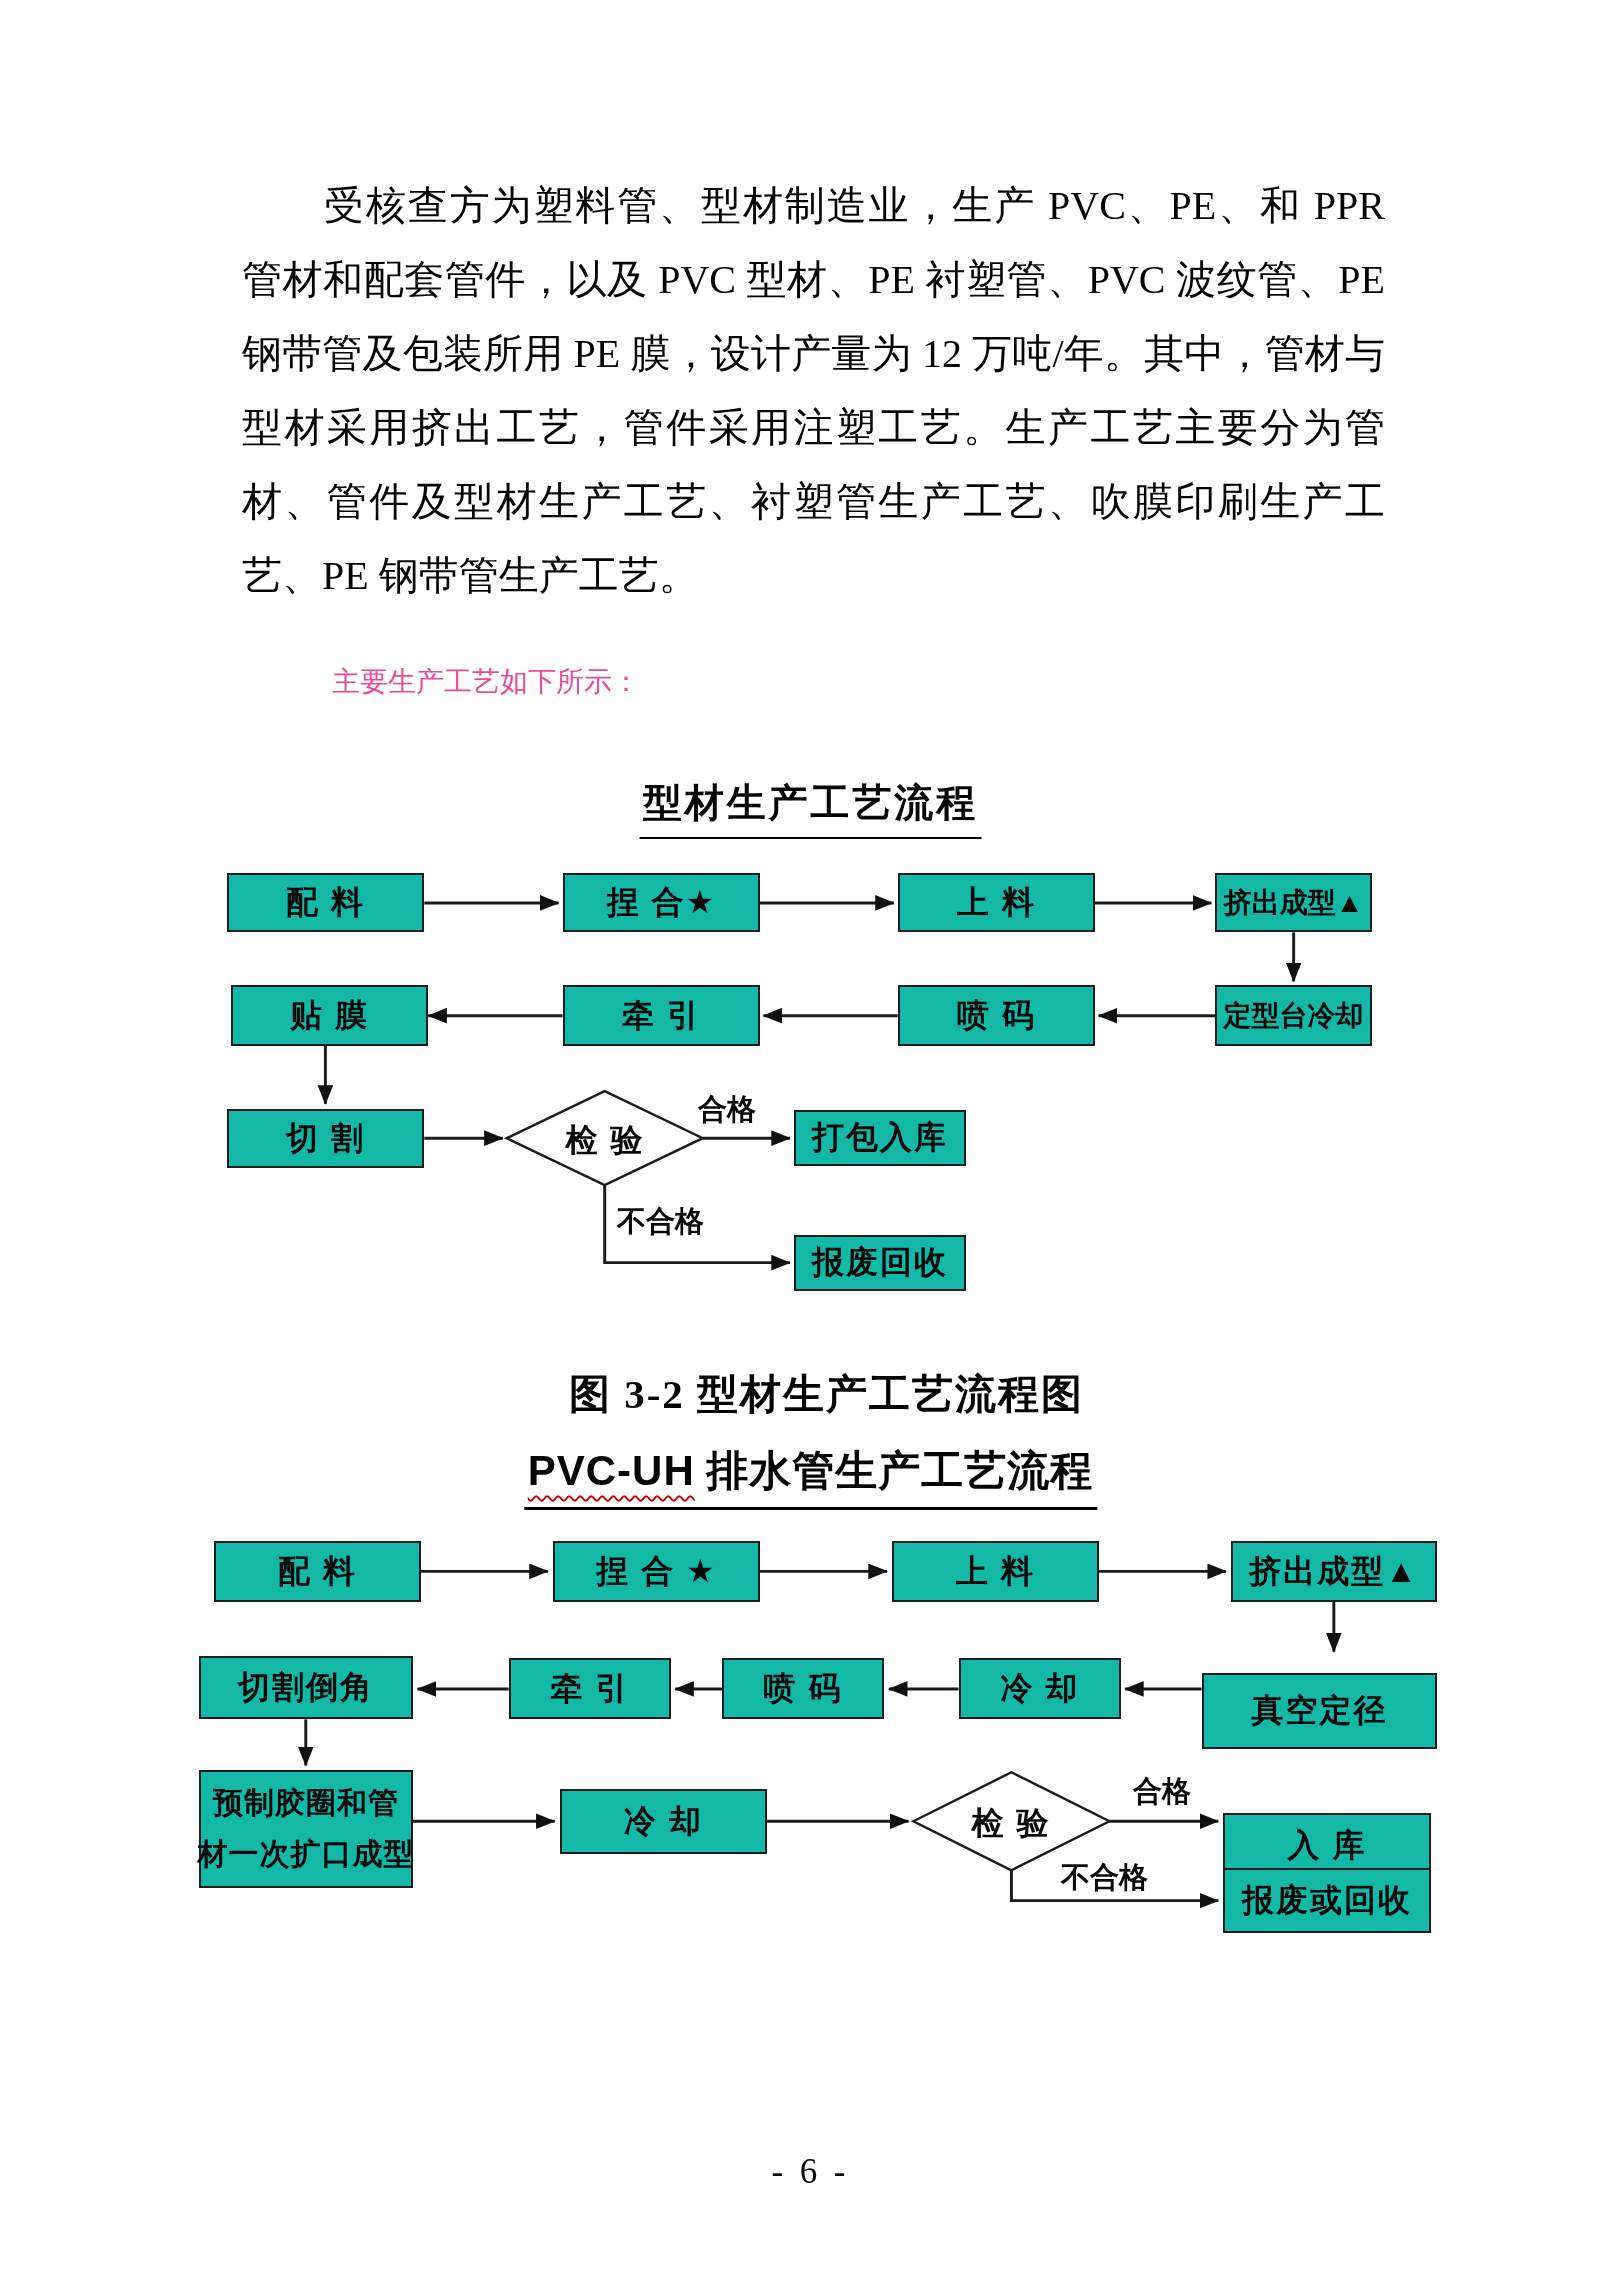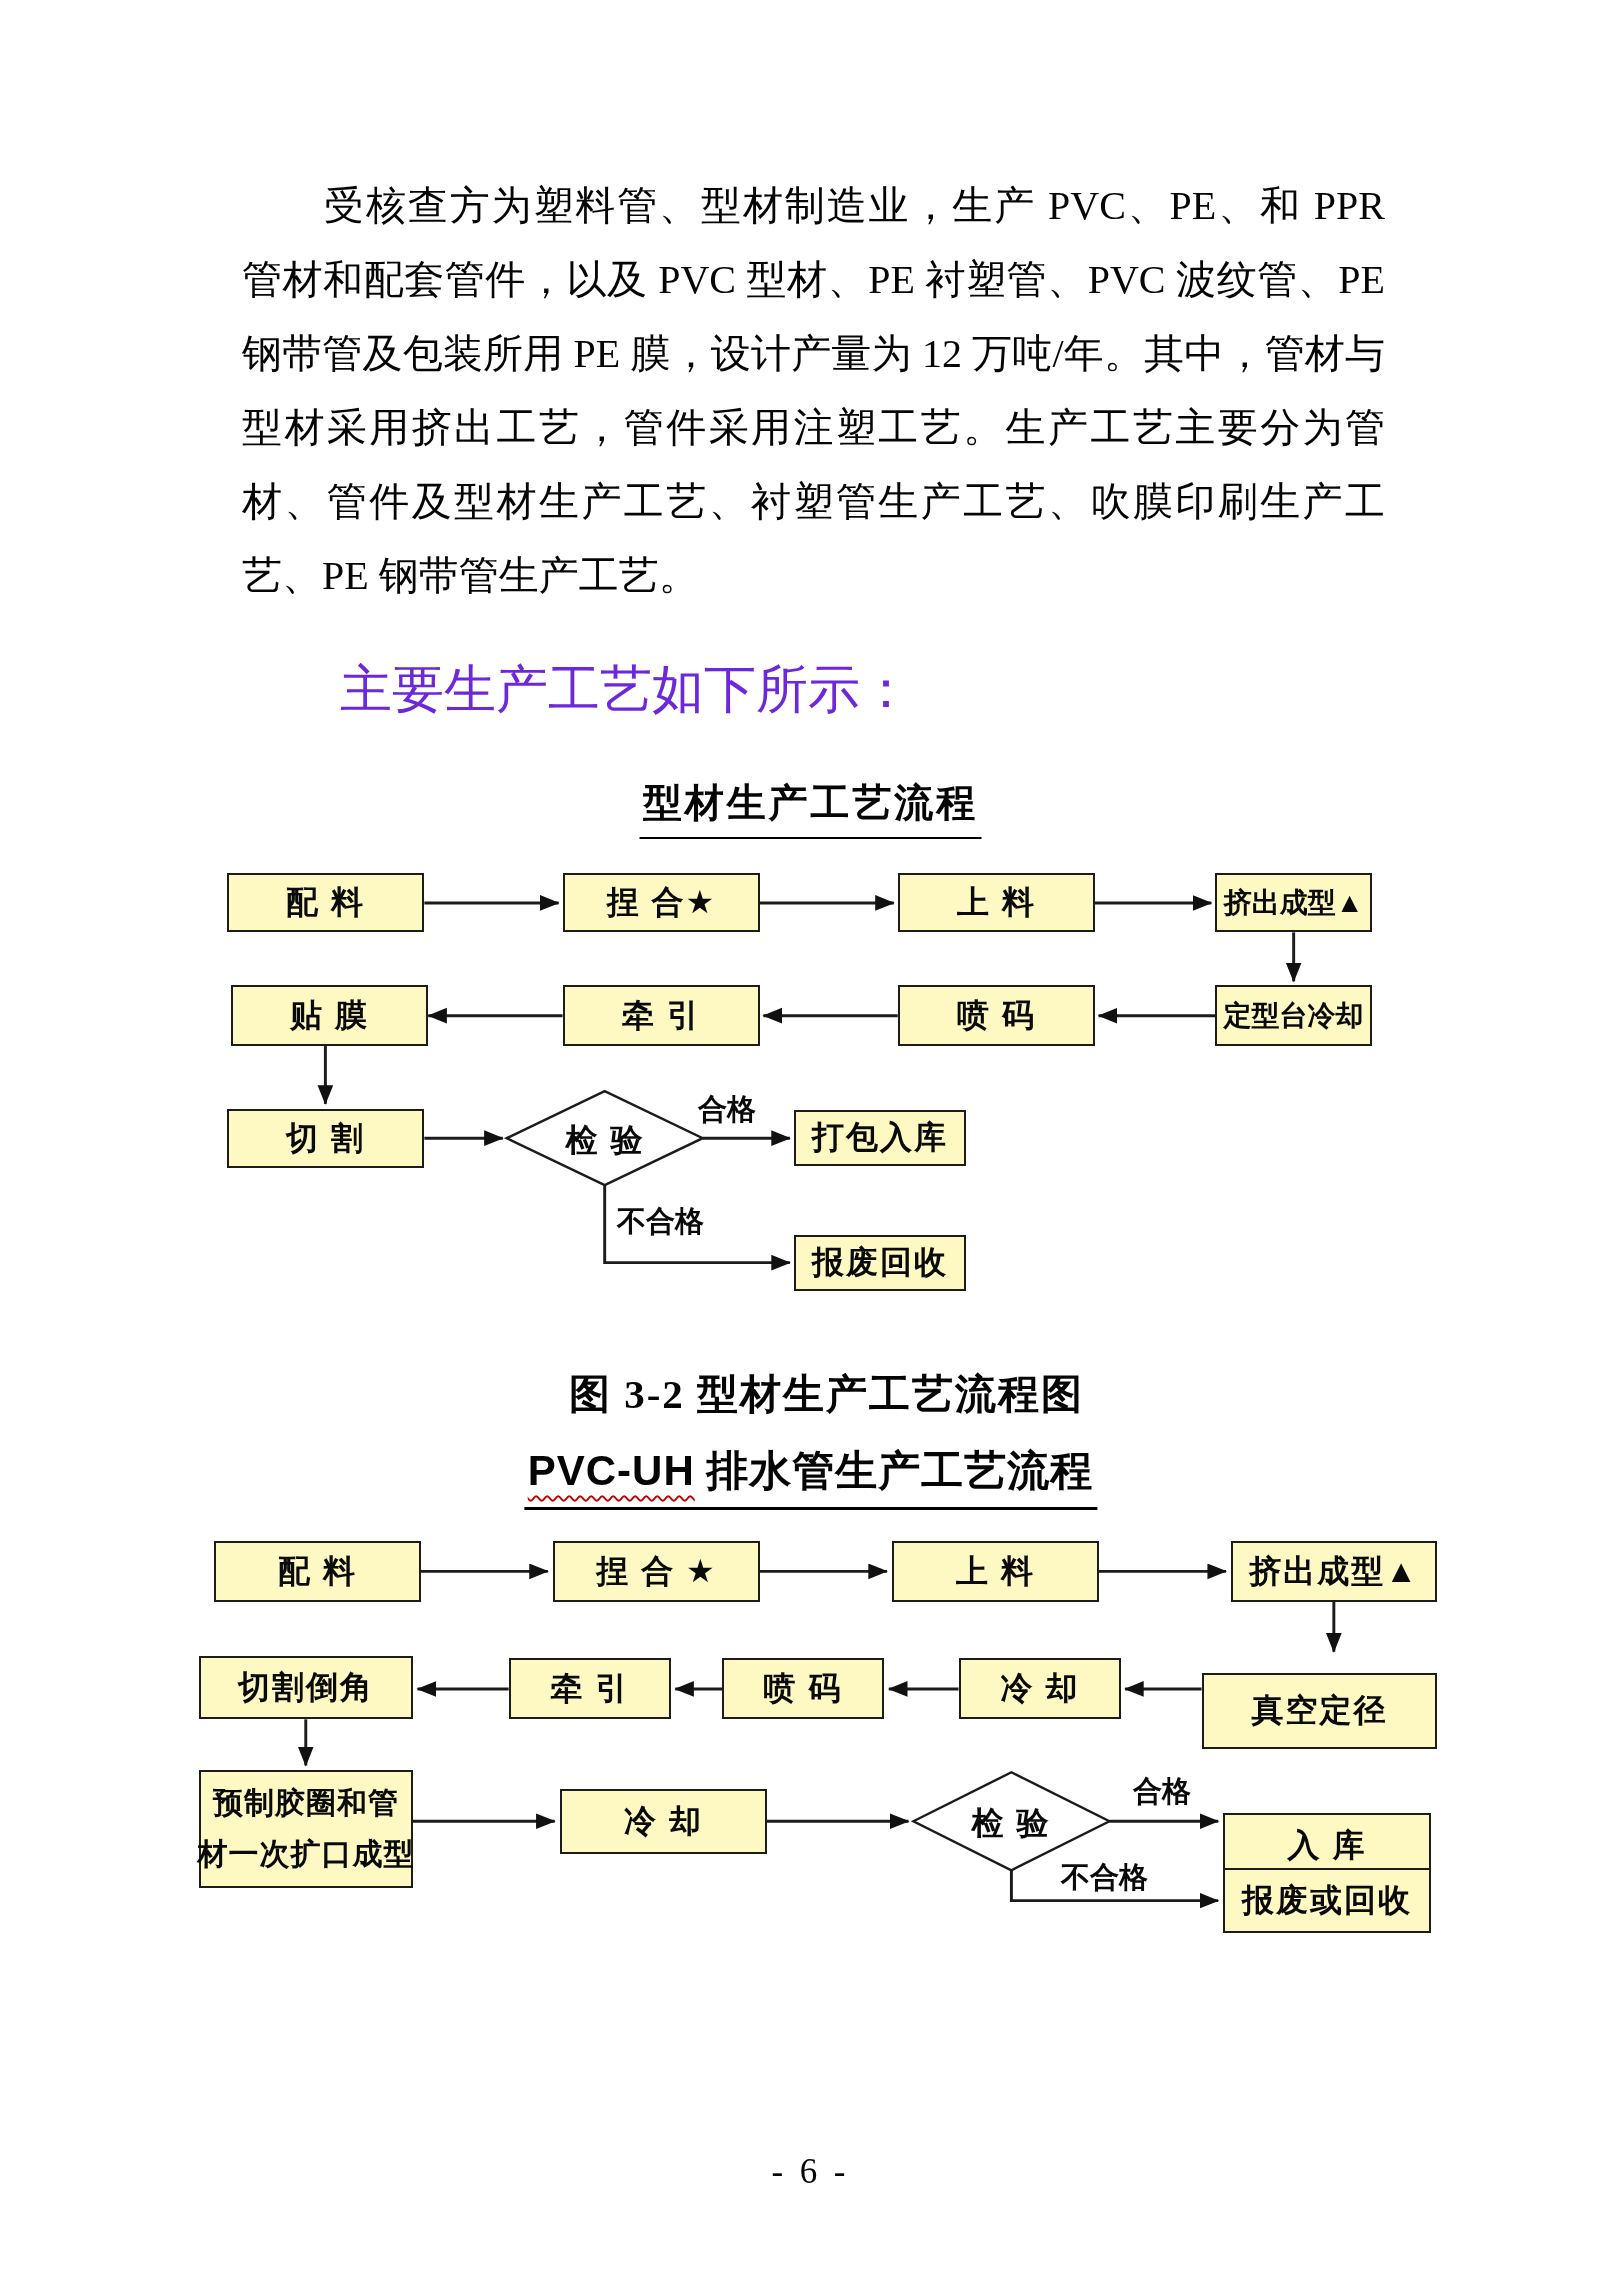--- a/index.html
+++ b/index.html
@@ -7,22 +7,22 @@
     position:relative;width:1621px;height:2293px;background:#ffffff;overflow:hidden;
     font-family:"Liberation Serif","DejaVu Serif",serif;color:#000;
   }
   
   .body-text{
     position:absolute;margin:0;left:242px;top:169px;width:1143px;
     font-size:40px;line-height:74px;text-align:justify;text-indent:82px;
     color:#050505;
   }
   .intro-line{
-    position:absolute;margin:16px;left:324px;top:637px;
-    font-size:52px;line-height:74px;color:#6d28d9;
+    position:absolute;margin:8px;left:324px;top:637px;
+    font-size:28px;line-height:74px;color:#ec4899;
   }
   
   .flow-title{
     position:absolute;margin:0;left:50%;transform:translateX(-50%);
     font-weight:700;white-space:nowrap;color:#050505;
   }
   .flow-title.t1{top:776px;font-size:39px;letter-spacing:2.9px;border-bottom:2.9px solid #000;padding:0 3.9px 6.9px 3.9px;}
   .flow-title.t2{top:1443px;font-size:42px;letter-spacing:1px;border-bottom:3.9px solid #000;padding:0 3.9px 7.8px 3.9px;}
   .flow-title.t2 .latin{font-family:"Liberation Sans","DejaVu Sans",sans-serif;font-weight:700;
     text-decoration:underline wavy #c00000 2px;text-underline-offset:9.8px;}
@@ -32,21 +32,21 @@
   }
   .caption.c1{top:1351px;}
   .caption.c2{top:2007px;}
   .page-number{
     position:absolute;left:0;width:100%;top:2152px;text-align:center;
     font-size:35px;color:#050505;letter-spacing:3.9px;
   }
   
   .node{
     position:absolute;display:flex;align-items:center;justify-content:center;
-    background:#fef9c3;border:2.9px solid #1c1c1c;box-sizing:border-box;
+    background:#14b8a6;border:2.9px solid #1c1c1c;box-sizing:border-box;
     font-family:"Liberation Sans","DejaVu Sans",sans-serif;
     font-weight:700;font-size:32px;color:#0a0a0a;letter-spacing:2px;
     white-space:nowrap;z-index:2;
   }
   .node.narrow{font-size:28px;letter-spacing:0;}
   .node.two-line{flex-direction:column;justify-content:space-evenly;font-size:30px;letter-spacing:1px;}
   .diamond-label{
     position:absolute;z-index:3;width:196px;text-align:center;
     font-family:"Liberation Sans","DejaVu Sans",sans-serif;
     font-weight:700;font-size:32px;color:#0a0a0a;letter-spacing:2px;

